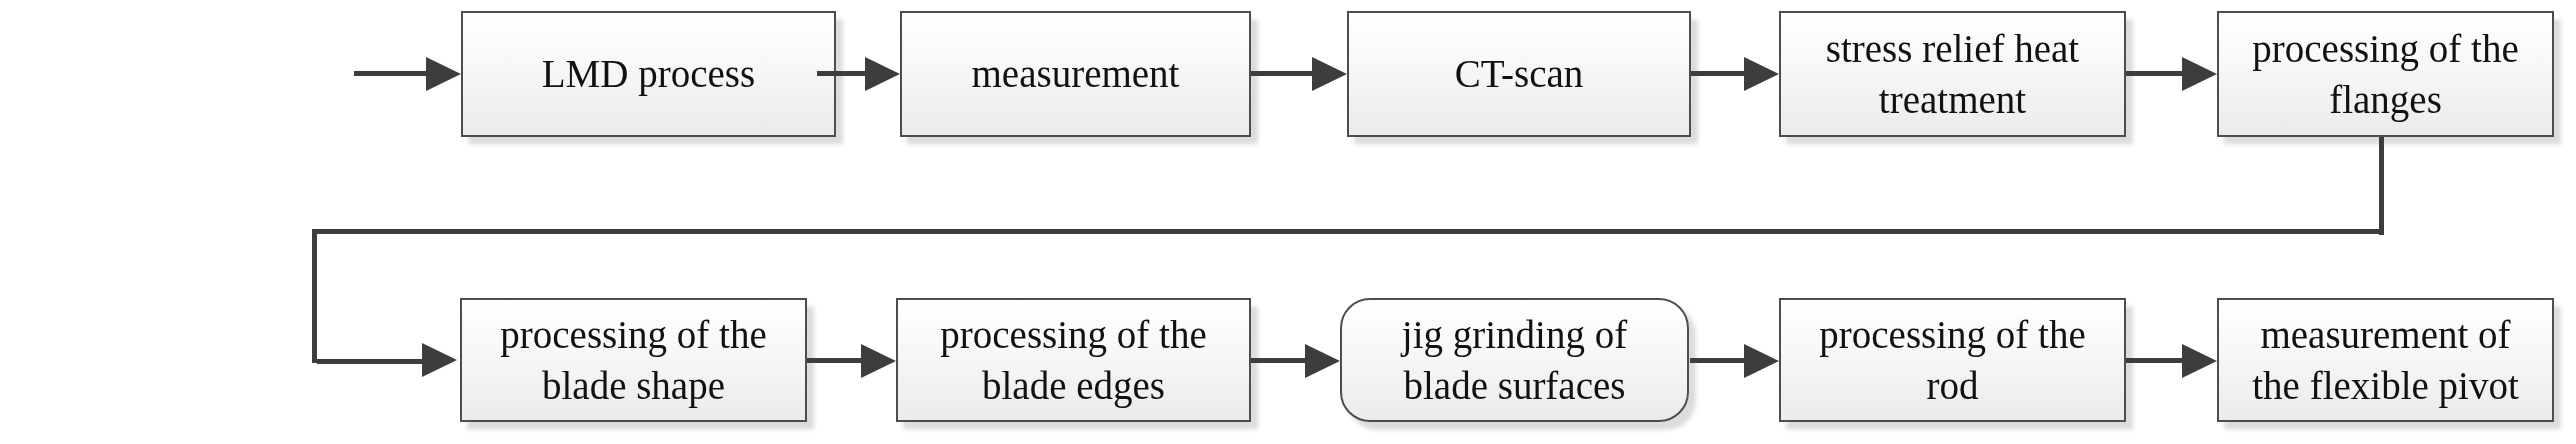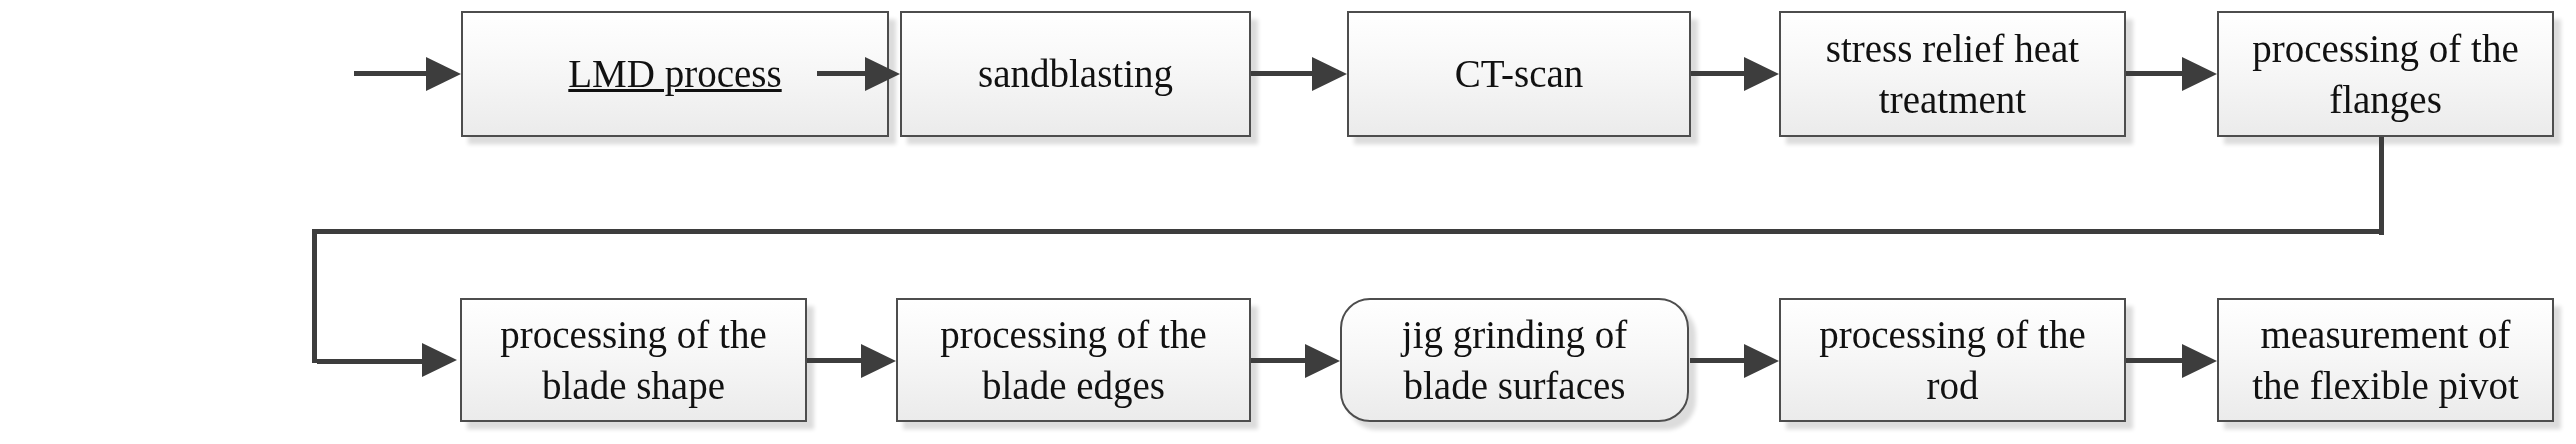--- a/index.html
+++ b/index.html
@@ -63,22 +63,22 @@
     border-top:17.5px solid transparent;
     border-bottom:17.5px solid transparent;
     border-left:35px solid var(--connector);
   }
 </style>
 </head>
 <body>
 
 <div class="canvas">
 
-  <div class="box" style="left:461px;  top:10.5px;  width:428px; height:126px;text-decoration:underline;">LMD process</div>
-  <div class="box" style="left:900px; top:10.5px;  width:351px; height:126px;">sandblasting</div>
+  <div class="box" style="left:461px;  top:10.5px;  width:375px; height:126px;">LMD process</div>
+  <div class="box" style="left:900px; top:10.5px;  width:351px; height:126px;">measurement</div>
   <div class="box" style="left:1779px; top:10.5px;  width:347px; height:126px;">stress relief heat
 treatment</div>
   <div class="box" style="left:1347px; top:10.5px;  width:344px; height:126px;">CT-scan</div>
   <div class="box" style="left:2217px; top:10.5px;  width:337px; height:126px;">processing of the
 flanges</div>
 
   <div class="box" style="left:460px;  top:298px; width:347px; height:124px;">processing of the
 blade shape</div>
   <div class="box" style="left:896px; top:298px; width:355px; height:124px;">processing of the
 blade edges</div>

